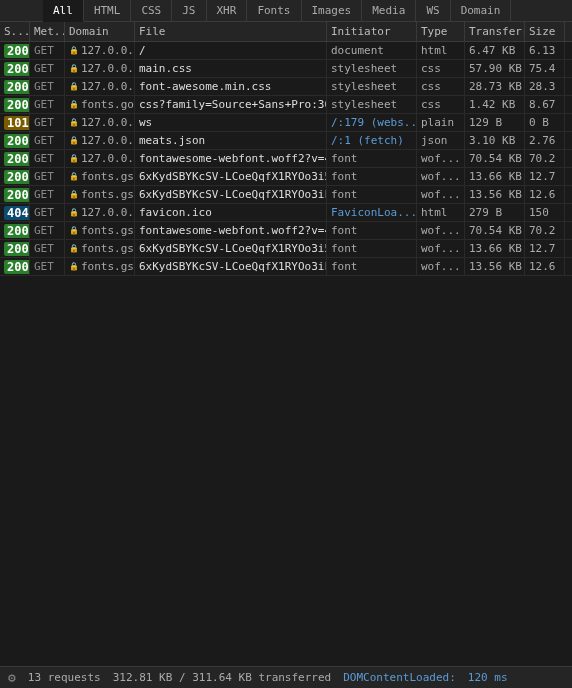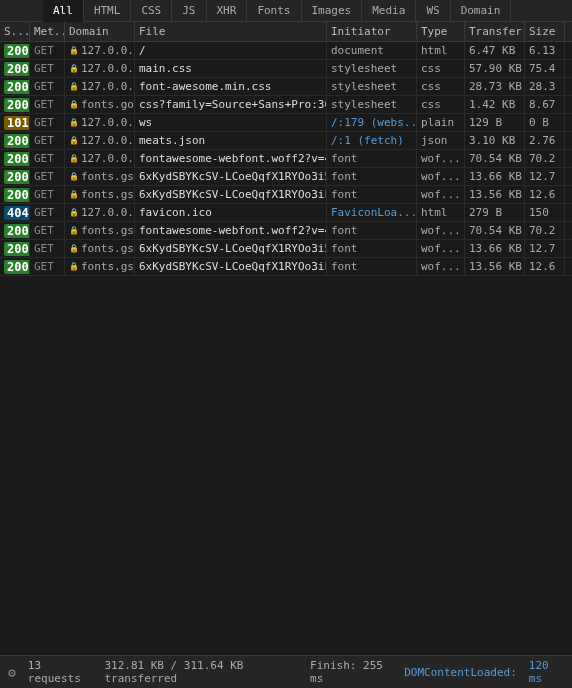--- a/index.html
+++ b/index.html
@@ -366,16 +366,15 @@
       <div class="cell c-type cell-type">wof...</div>
       <div class="cell c-transferred cell-size">13.56 KB</div>
       <div class="cell c-size cell-size">12.6</div>
     </div>
   </div>
 
 <div class="status-bar">
   <span class="gear-icon">⚙</span>
   <span>13 requests</span>
   <span>312.81 KB / 311.64 KB transferred</span>
-  <span>Finish: 255 ms</span>
   <span class="status-dcl">DOMContentLoaded:</span>
   <span class="status-dcl-time">120 ms</span>
 </div>
 
 </body></html>

